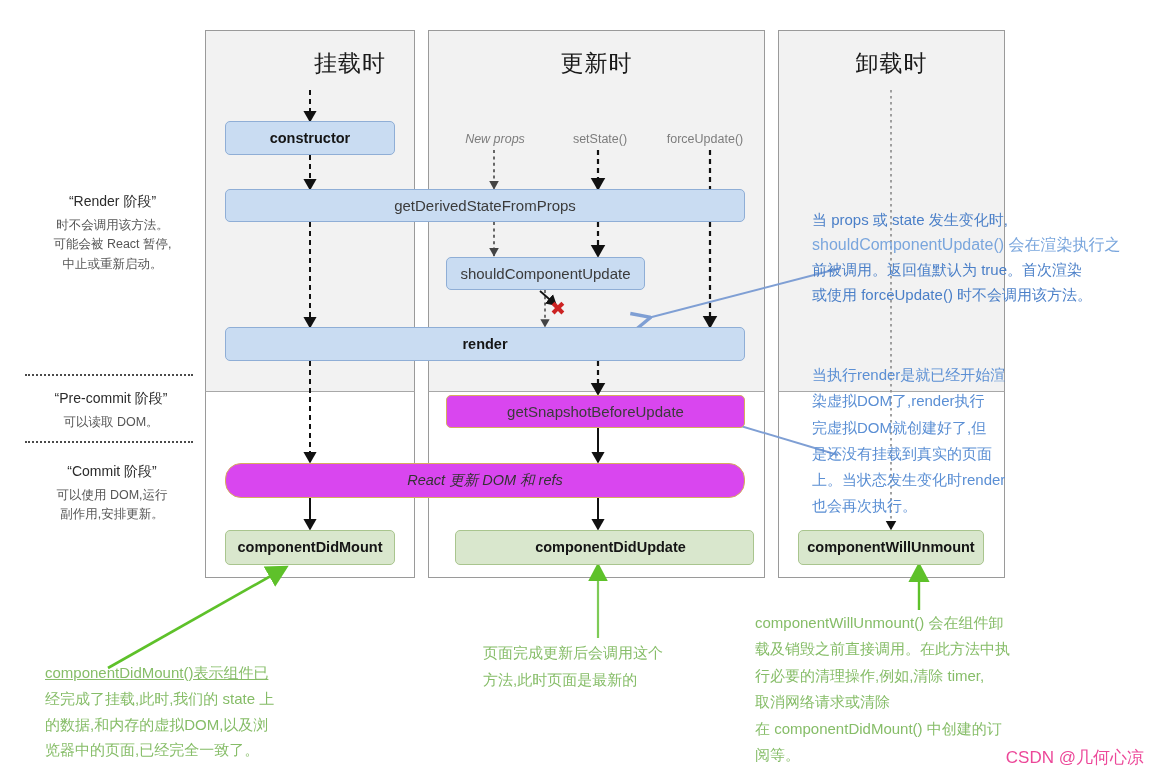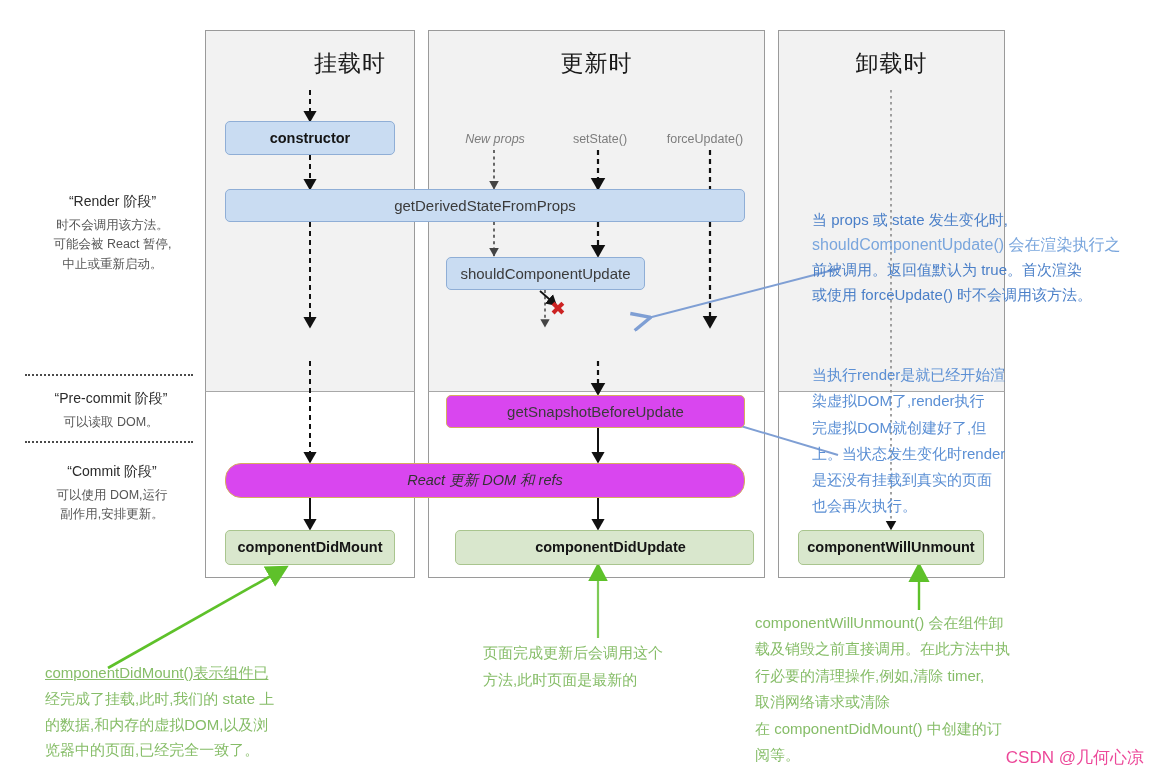--- a/index.html
+++ b/index.html
@@ -134,20 +134,23 @@
   </div>
 
   <div class="node n-blue" style="left:225px;top:189px;width:520px;height:33px;">
     <span class="t-reg">getDerivedStateFromProps</span>
   </div>
 
   <div class="node n-blue" style="left:446px;top:257px;width:199px;height:33px;">
     <span class="t-reg">shouldComponentUpdate</span>
   </div>
 
+  <div class="node n-blue" style="left:225px;top:327px;width:520px;height:34px;">
+    <span class="t-bold">render</span>
+  </div>
 
   <div class="node n-yellow" style="left:446px;top:395px;width:299px;height:33px;">
     <span class="t-reg">getSnapshotBeforeUpdate</span>
   </div>
 
   <div class="node n-yellow" style="left:225px;top:463px;width:520px;height:35px;border-radius:16px;">
     <span class="t-ital">React 更新 DOM 和 refs</span>
   </div>
 
   <div class="node n-green" style="left:225px;top:530px;width:170px;height:35px;">
@@ -196,22 +199,22 @@
     <div class="bk">当 props 或 state 发生变化时,</div>
     <div class="sm">shouldComponentUpdate() 会在渲染执行之</div>
     <div class="bk">前被调用。返回值默认为 true。首次渲染</div>
     <div class="bk">或使用 forceUpdate() 时不会调用该方法。</div>
   </div>
 
   <div class="note note-blue" style="left:812px;top:362px;width:220px;line-height:1.75;">
     <div>当执行render是就已经开始渲</div>
     <div>染虚拟DOM了,render执行</div>
     <div>完虚拟DOM就创建好了,但</div>
+    <div>是还没有挂载到真实的页面</div>
     <div>上。当状态发生变化时render</div>
-    <div>是还没有挂载到真实的页面</div>
     <div>也会再次执行。</div>
   </div>
 
   <div class="note note-green" style="left:45px;top:660px;width:320px;line-height:1.72;">
     <div class="u">componentDidMount()表示组件已</div>
     <div>经完成了挂载,此时,我们的 state 上</div>
     <div>的数据,和内存的虚拟DOM,以及浏</div>
     <div>览器中的页面,已经完全一致了。</div>
   </div>
 

